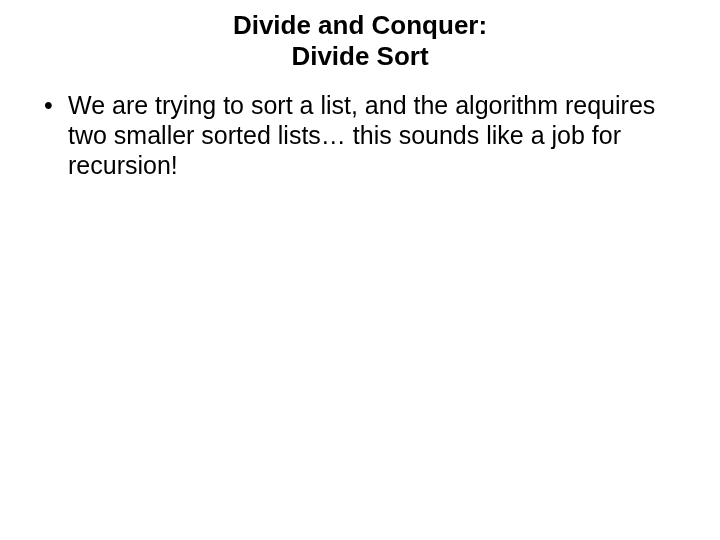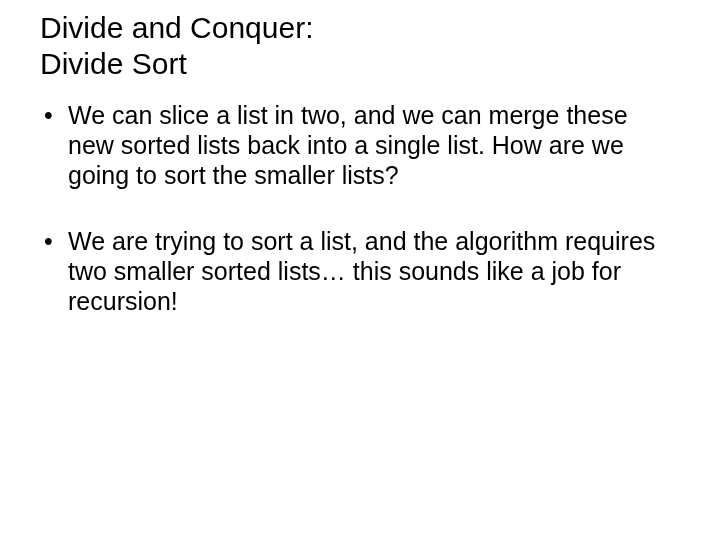--- a/index.html
+++ b/index.html
@@ -11,25 +11,25 @@
     font-family: Arial, Helvetica, sans-serif;
     color: #000000;
   }
   .slide {
     box-sizing: border-box;
     width: 720px;
     height: 540px;
     padding: 10px 40px 0 40px;
   }
   .title {
-    text-align: left;
-    font-size: 30px;
+    text-align: center;
+    font-size: 26px;
     line-height: 1.2;
     margin: 0 0 18px 0;
-    font-weight: normal;
+    font-weight: bold;
   }
   .title-line {
     display: block;
   }
   ul.bullets {
     list-style: none;
     margin: 0;
     padding: 0;
   }
   ul.bullets > li {
@@ -50,16 +50,15 @@
 </style>
 </head>
 <body>
 
 <div class="slide">
   <h1 class="title">
     <span class="title-line">Divide and Conquer:</span>
     <span class="title-line">Divide Sort</span>
   </h1>
   <ul class="bullets">
-    <li>We can slice a list in two, and we can merge these new sorted lists back into a single list. How are we going to sort the smaller lists?</li>
     <li>We are trying to sort a list, and the algorithm requires two smaller sorted lists… this sounds like a job for recursion!</li>
   </ul>
 </div>
 
 </body></html>

